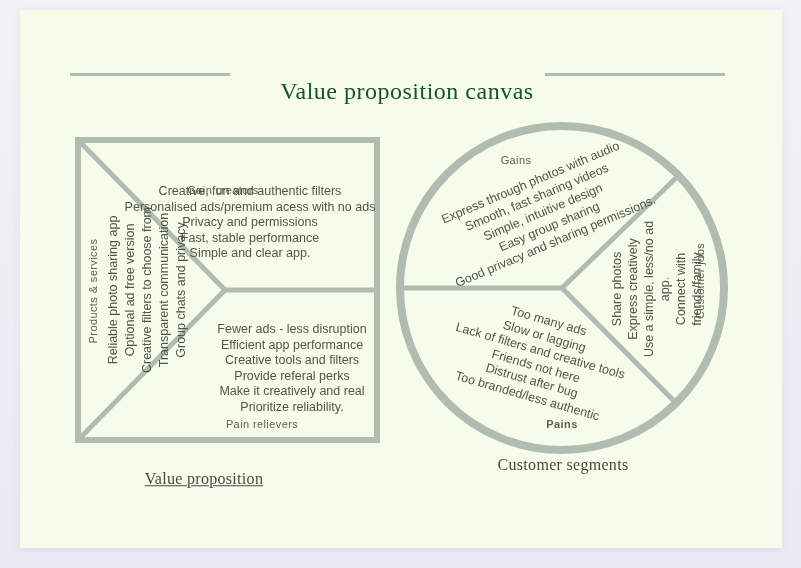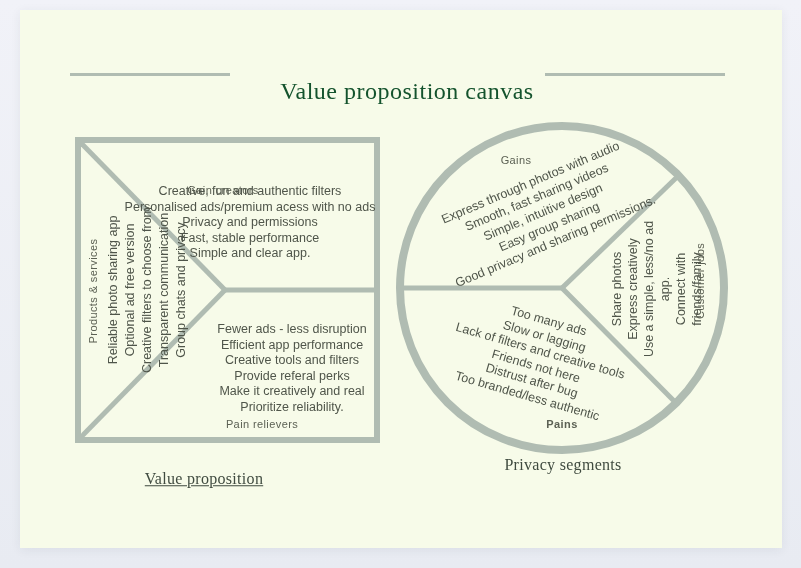--- a/index.html
+++ b/index.html
@@ -110,13 +110,13 @@
 <div class="tb sec-header rot-90" style="left:700px;top:281px;">Customer jobs</div>
 
 <div class="tb rot-pains" style="left:538px;top:359px;">Too many ads
 Slow or lagging
 Lack of filters and creative tools
 Friends not here
 Distrust after bug
 Too branded/less authentic</div>
 <div class="tb sec-header" style="left:562px;top:424px;font-weight:bold;">Pains</div>
 
-<div class="tb shape-label" style="left:563px;top:465px;">Privacy segments</div>
+<div class="tb shape-label" style="left:563px;top:465px;">Customer segments</div>
 
 </body></html>

